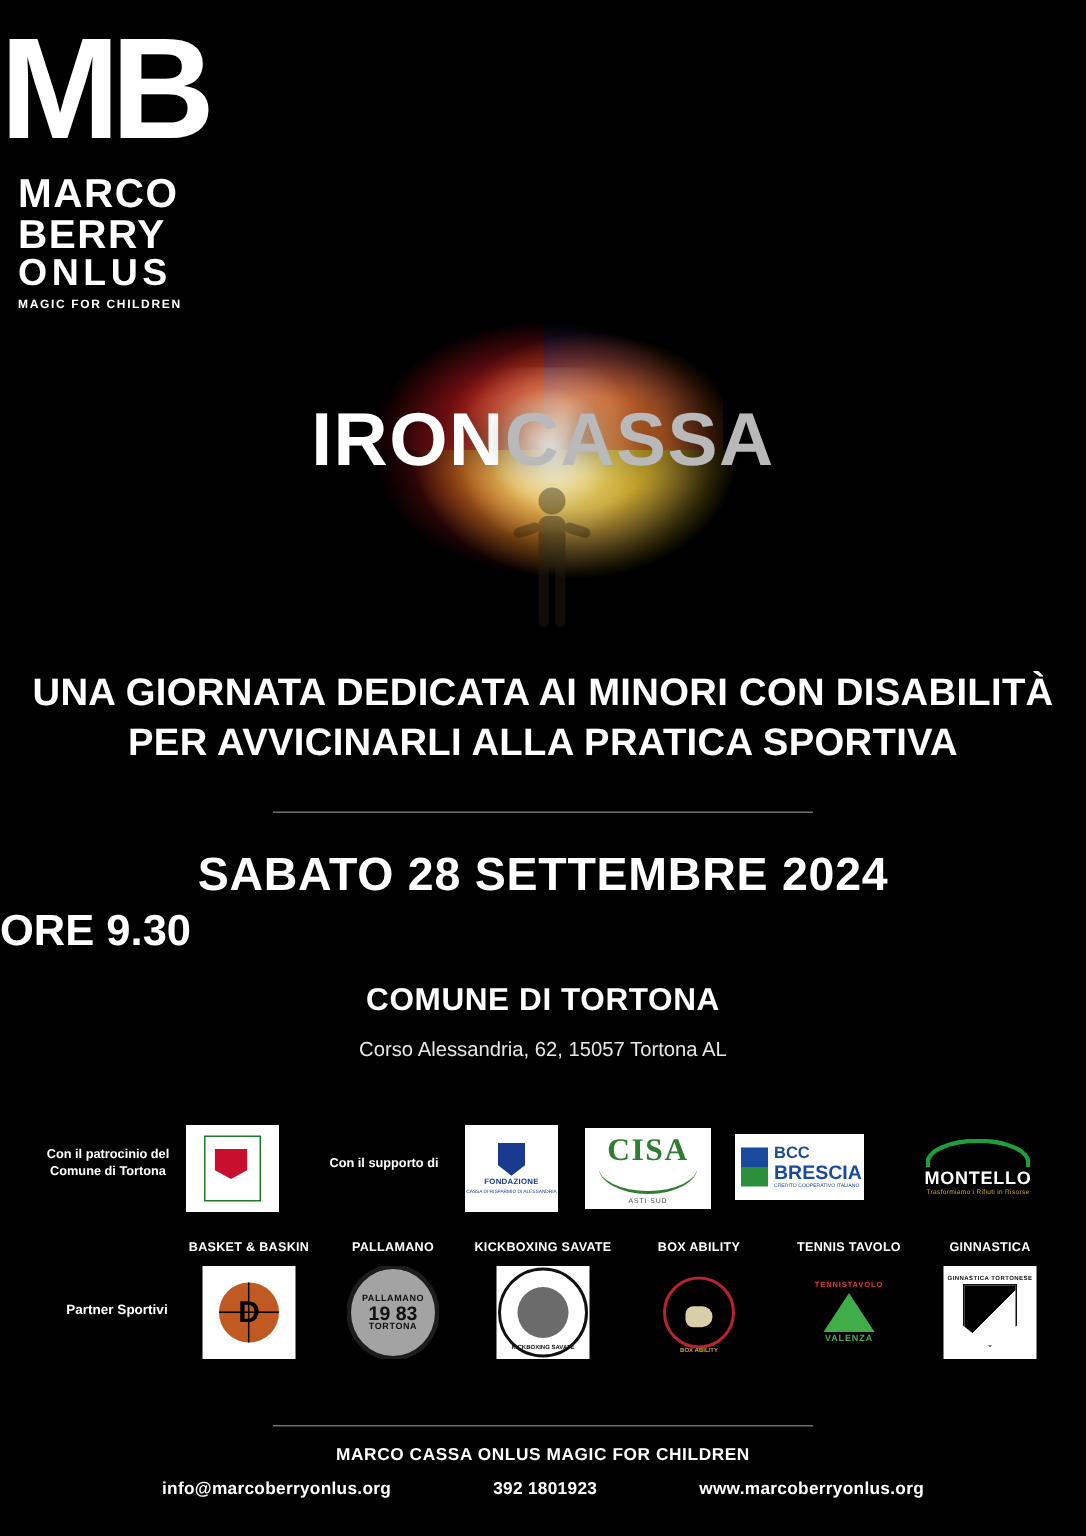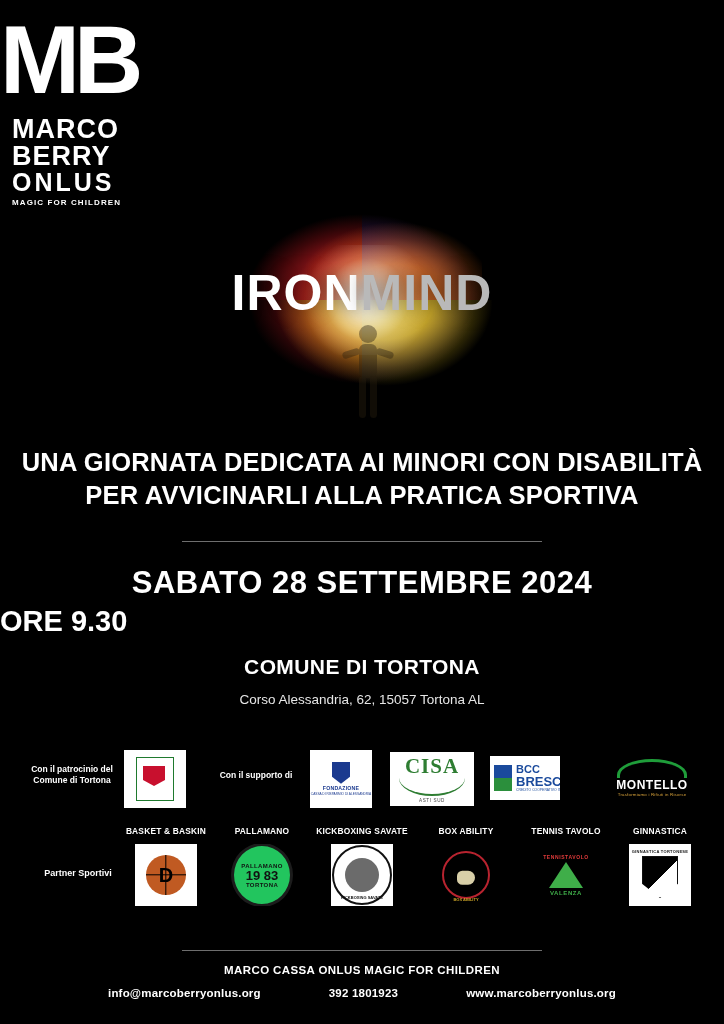--- a/index.html
+++ b/index.html
@@ -274,21 +274,21 @@
   }
   .cisa-sub { font-size: 4.6px; color: #444; margin-top: 2px; letter-spacing: 0.6px;}
   .cisa-arc {
     width: 66px; height: 16px;
     border-bottom: 2px solid #2e7d32;
     border-radius: 0 0 50% 50%/0 0 100% 100%;
     margin-top: 1px;
   }
 
   .bcc-logo {
-    left: 466px; top: 8px; width: 70px; height: 44px;
+    left: 466px; top: 8px; width: 86px; height: 44px;
     background: #ffffff;
     flex-direction: row;
     align-items: center;
     justify-content: flex-start;
     padding-left: 4px;
     box-sizing: border-box;
   }
   .bcc-mark {
     width: 18px; height: 26px;
     background: linear-gradient(180deg,#1a4a9c 0 50%, #2b8f3c 50% 100%);
@@ -375,21 +375,21 @@
   }
   .ball-letter {
     position: absolute; left: 0; top: 0; width: 100%; height: 100%;
     display: flex; align-items: center; justify-content: center;
     font-weight: bold; font-size: 20px; color: #000;
   }
 
   
   .pm {
     width: 58px; height: 58px; border-radius: 50%;
-    background: #22c55e;
+    background: #a3a3a3;
     border: 3px solid #1c1c1c;
     display: flex; flex-direction: column;
     align-items: center; justify-content: center;
   }
   .pm-top { font-size: 6px; font-weight: bold; color: #111; letter-spacing: 0.4px;}
   .pm-year { font-size: 13px; font-weight: bold; color: #111; line-height: 1;}
   .pm-bot { font-size: 6px; font-weight: bold; color: #111; letter-spacing: 0.4px;}
 
   
   .kb {
@@ -520,21 +520,21 @@
           <circle cx="40" cy="14" r="9"></circle>
           <rect x="31" y="24" width="18" height="34" rx="6"></rect>
           <rect x="14" y="30" width="18" height="7" rx="3.5" transform="rotate(-18 23 33)"></rect>
           <rect x="48" y="30" width="18" height="7" rx="3.5" transform="rotate(18 57 33)"></rect>
           <rect x="31" y="56" width="7" height="42" rx="3.5"></rect>
           <rect x="42" y="56" width="7" height="42" rx="3.5"></rect>
         </g>
       </svg>
     </div>
     <div class="ironmind">
-      <span class="w1">IRON</span><span class="w2">MIND</span>
+      <span class="w1">IRON</span><span class="w2">CASSA</span>
     </div>
   </div>
 
   <div class="headline">
     <div>UNA GIORNATA DEDICATA AI MINORI CON DISABILITÀ</div>
     <div>PER AVVICINARLI ALLA PRATICA SPORTIVA</div>
   </div>
 
   <div class="rule rule-top"></div>
 

